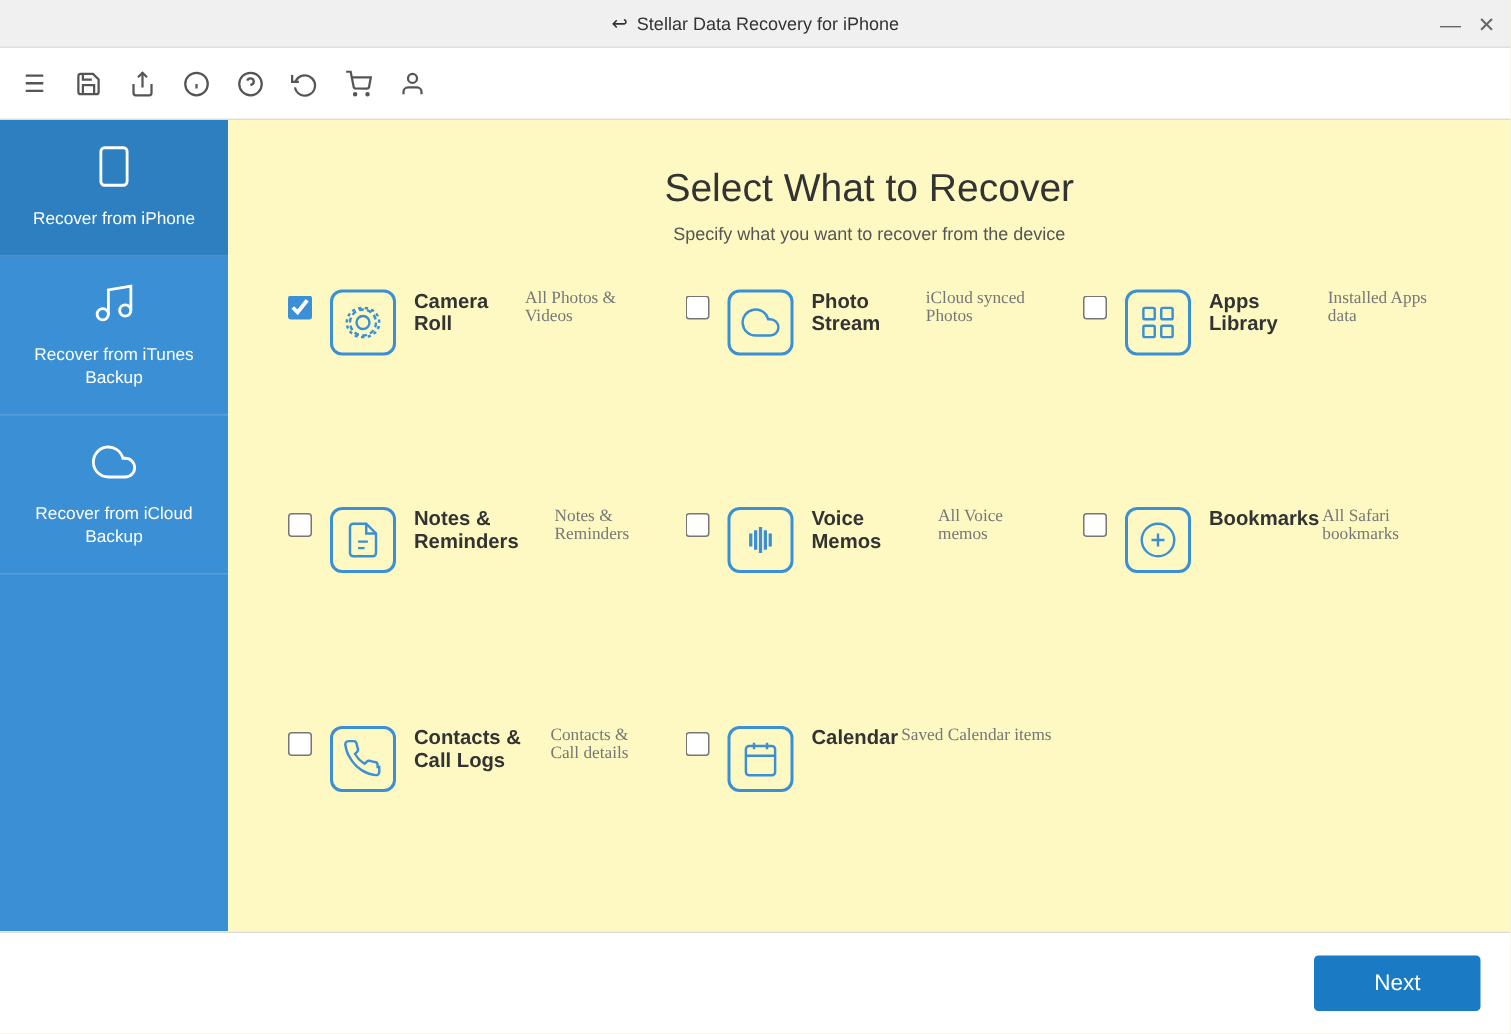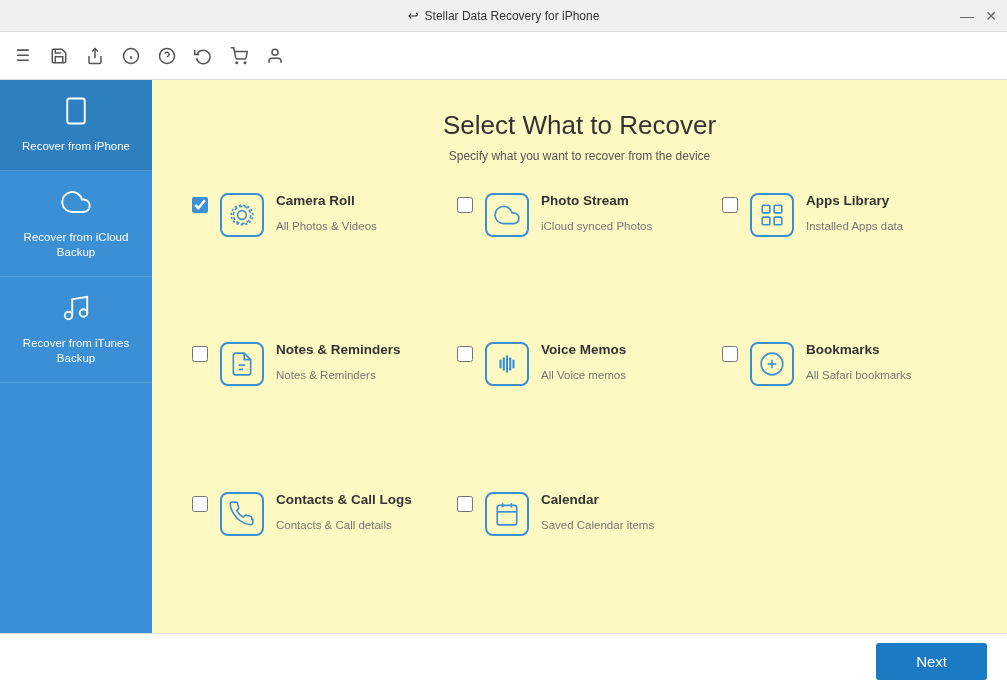--- a/index.html
+++ b/index.html
@@ -157,36 +157,37 @@
       border-radius: 8px;
       display: flex;
       align-items: center;
       justify-content: center;
       flex-shrink: 0;
       color: #3b8fd4;
       font-size: 20px;
     }
     .option-text {
       display: flex;
-      flex-direction: column;
-      gap: 12px;
+      flex-direction: row;
+      gap: 2px;
     }
     .option-name {
       font-size: 13.5px;
       font-weight: 600;
       color: #333;
     }
     .option-desc {
       font-size: 11.5px;
       color: #777;
+      font-family: Liberation Serif, serif;
     }
 
     
     .footer {
-      height: 56px;
+      height: 68px;
       background: #fff;
       border-top: 1px solid #ddd;
       display: flex;
       align-items: center;
       justify-content: flex-end;
       padding: 0 20px;
       flex-shrink: 0;
     }
     .next-btn {
       background: #1a7bc4;
@@ -272,34 +273,34 @@
         <svg width="30" height="30" viewBox="0 0 24 24" fill="none" stroke="#fff" stroke-width="1.5">
             <rect x="5" y="2" width="14" height="20" rx="2" ry="2"></rect>
             <line x1="12" y1="18" x2="12.01" y2="18" stroke-width="2"></line>
           </svg>
       </div>
       <span class="sidebar-label">Recover from iPhone</span>
     </div>
     <div class="sidebar-item">
       <div class="sidebar-icon">
         <svg width="30" height="30" viewBox="0 0 24 24" fill="none" stroke="#fff" stroke-width="1.5">
-            <path d="M18 10h-1.26A8 8 0 1 0 9 20h9a5 5 0 0 0 0-10z"></path>
+            <path d="M9 18V5l12-2v13"></path>
+            <circle cx="6" cy="18" r="3"></circle>
+            <circle cx="18" cy="16" r="3"></circle>
           </svg>
       </div>
-      <span class="sidebar-label">Recover from iCloud Backup</span>
+      <span class="sidebar-label">Recover from iTunes Backup</span>
     </div>
     <div class="sidebar-item">
       <div class="sidebar-icon">
         <svg width="30" height="30" viewBox="0 0 24 24" fill="none" stroke="#fff" stroke-width="1.5">
-            <path d="M9 18V5l12-2v13"></path>
-            <circle cx="6" cy="18" r="3"></circle>
-            <circle cx="18" cy="16" r="3"></circle>
+            <path d="M18 10h-1.26A8 8 0 1 0 9 20h9a5 5 0 0 0 0-10z"></path>
           </svg>
       </div>
-      <span class="sidebar-label">Recover from iTunes Backup</span>
+      <span class="sidebar-label">Recover from iCloud Backup</span>
     </div>
   </div>
 
   <div class="content">
     <div class="content-title">Select What to Recover</div>
     <div class="content-subtitle">Specify what you want to recover from the device</div>
 
     <div class="options-grid">
 
       <div class="option-item">

